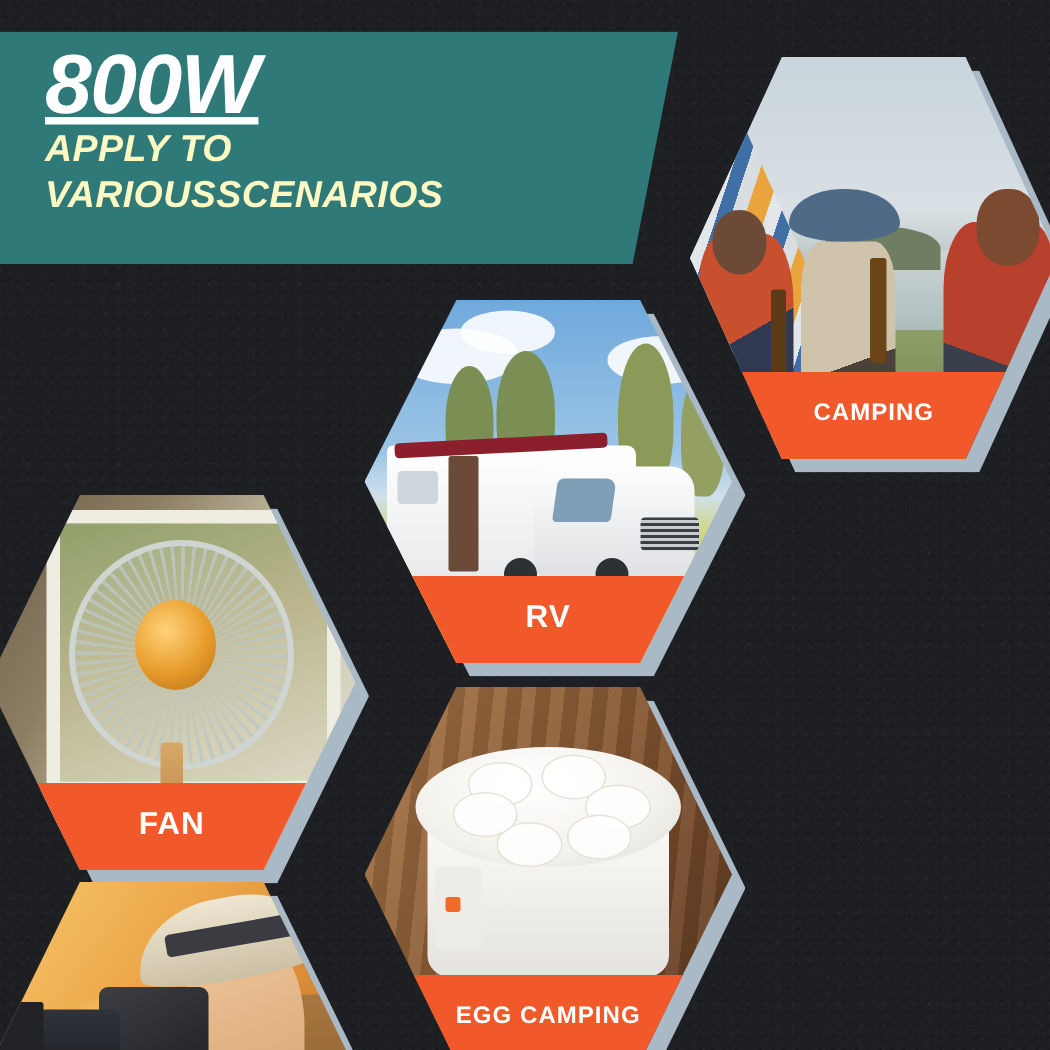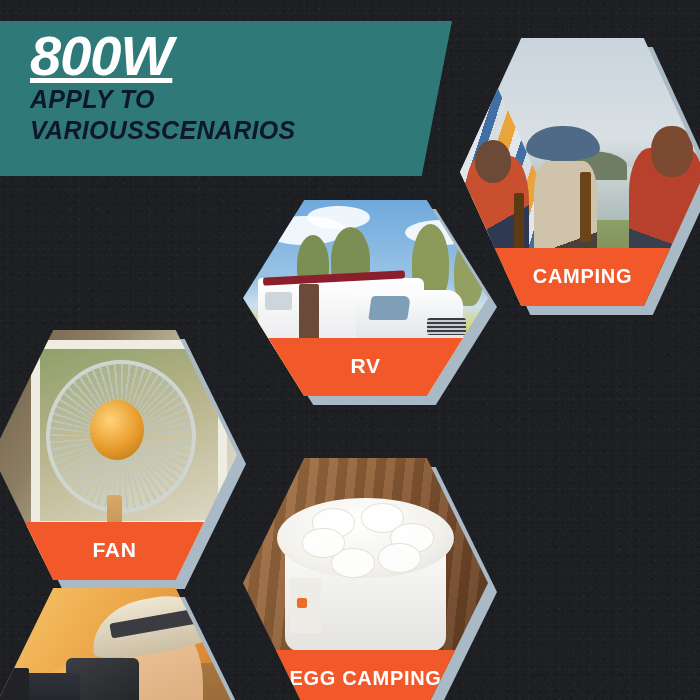--- a/index.html
+++ b/index.html
@@ -67,21 +67,21 @@
     color: #ffffff;
     letter-spacing: -1px;
     line-height: 1.02;
     white-space: nowrap;
     text-decoration: underline;
   }
   .banner-l2, .banner-l3 {
     font-size: 25px;
     font-weight: bold;
     font-style: italic;
-    color: #0f172a;
+    color: #fef9c3;
     letter-spacing: .3px;
     line-height: 1.22;
     white-space: nowrap;
   }
 
   
   .hex {
     position: absolute;
     z-index: 2;
   }
@@ -115,21 +115,21 @@
     height: 58px;
     background: #f2592a;
     display: flex;
     align-items: center;
     justify-content: center;
     z-index: 3;
   }
   .hex-label {
     color: #ffffff;
     font-weight: bold;
-    font-size: 20px;
+    font-size: 16px;
     letter-spacing: .7px;
     white-space: nowrap;
     padding-bottom: 2px;
     text-align: center;
   }
   .hex-label.sm { font-size: 15.5px; letter-spacing: .4px; }
   .hex-label.lg { font-size: 21px; }
 
   
   .scene { position: absolute; inset: 0; overflow: hidden; }
@@ -253,21 +253,21 @@
         <div class="bot1"></div>
           <div class="bot2"></div>
           <div class="food"></div>
       </div>
       <div class="hex-band">
         <span class="hex-label">CAMPING</span>
       </div>
     </div>
   </div>
 
-  <div class="hex" style="left:243px; top:200px; width:245px; height:196px;">
+  <div class="hex" style="left:243px; top:200px; width:245px; height:242px;">
     <div class="hex-shadow"></div>
     <div class="hex-body">
       <div class="hex-photo scene sc-rv">
         <div class="cloud c1"></div>
           <div class="cloud c2"></div>
           <div class="cloud c3"></div>
         <div class="tree t1"></div>
           <div class="tree t2"></div>
           <div class="tree t3"></div>
           <div class="tree t4"></div>

